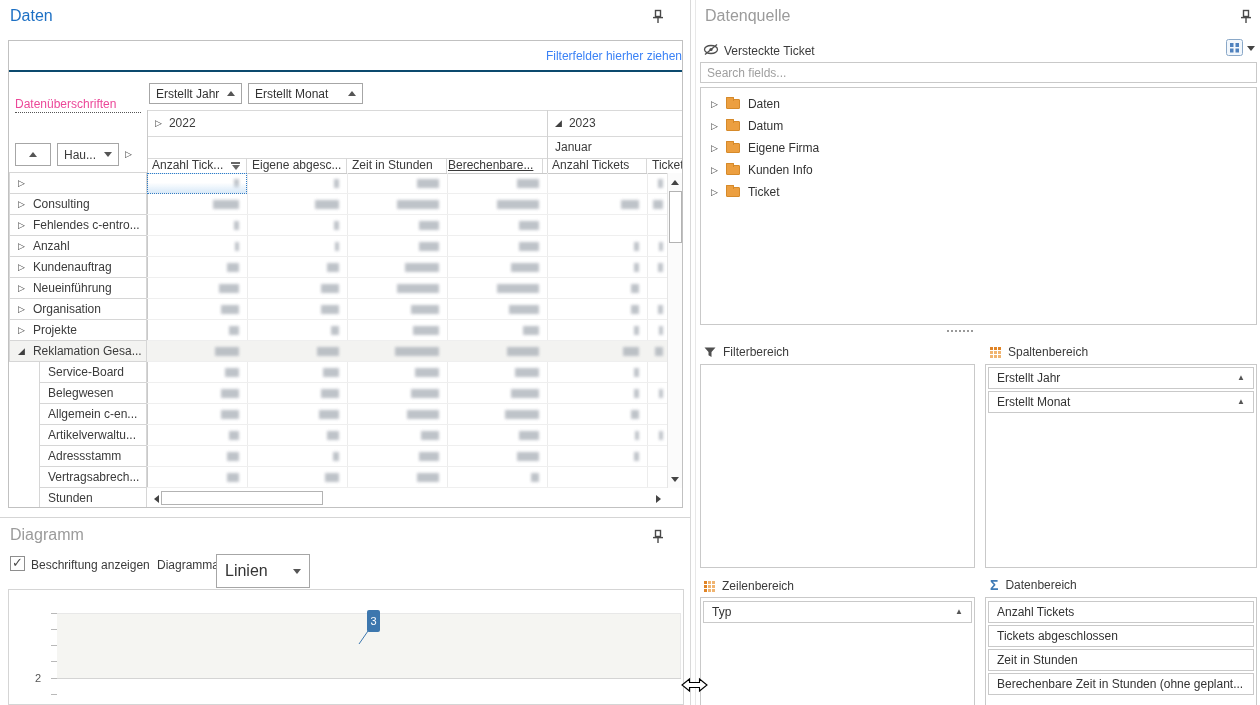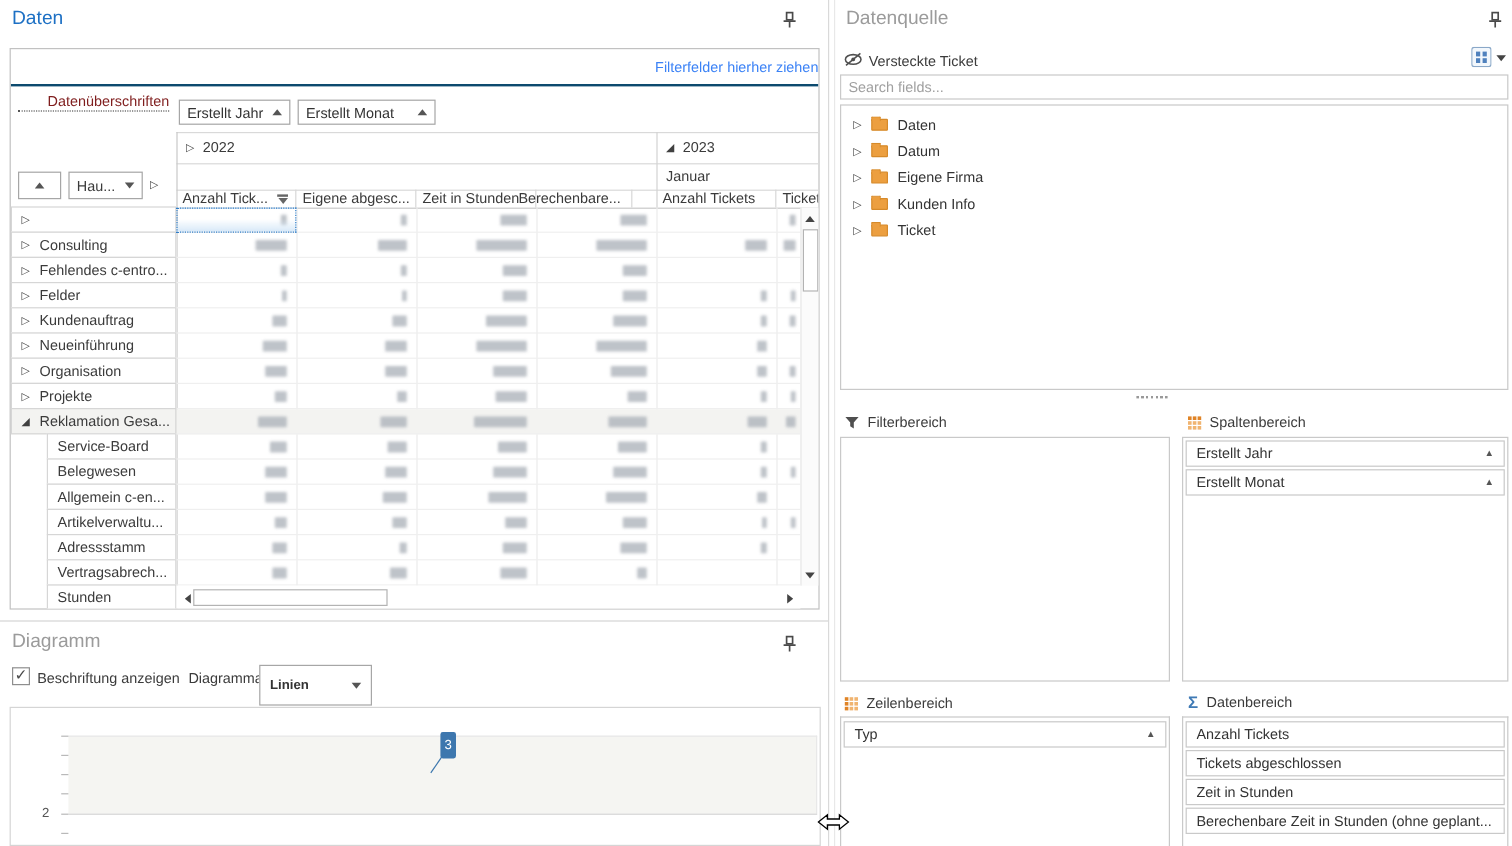--- a/index.html
+++ b/index.html
@@ -50,21 +50,21 @@
   .vsb .thumb { position:absolute; left:1px; top:18px; width:13px; height:52px;
     background:#fff; border:1px solid #b3b3b3; }
   .sb-btn { position:absolute; display:flex; align-items:center; justify-content:center;
     width:14px; height:14px; }
   .hsb-thumb { position:absolute; background:#fff; border:1px solid #b3b3b3; }
 
   
   .chk { position:absolute; width:15px; height:15px; border:1px solid #8e8e8e; background:#fff; }
   .chk.checked::after { content:"✓"; position:absolute; left:1px; top:-2px; font-size:13px; color:#4a4a4a; }
   .select { position:absolute; border:1px solid #a6a6a6; background:#fff; display:flex;
-    align-items:center; padding:16px 8px; font-size:11px; color:#333;font-weight:bold; }
+    align-items:center; padding:16px 8px; font-size:16px; color:#333; }
   .select .lbl { flex:1; }
   .chart-box { position:absolute; left:8px; top:589px; width:676px; height:116px;
     border:1px solid #d5d5d5; background:#fff; overflow:hidden; }
   .plot-band { position:absolute; left:48px; top:23px; width:624px; height:65px;
     background:#f5f5f2; border-top:1px solid #e8e8e8; border-right:1px solid #e8e8e8; }
   .gridline2 { position:absolute; left:48px; top:88px; width:624px; height:1px; background:#d4d4d4; }
   .ytickmark { position:absolute; width:6px; height:1px; background:#b9b9b9; left:42px; }
   .ylab { position:absolute; left:26px; top:82px; font-size:11px; color:#555; }
   .pt-label { position:absolute; left:358px; top:20px; width:13px; height:22px;
     background:#3d77ae; border-radius:2px; color:#fff; font-size:11px; text-align:center; line-height:22px; }
@@ -104,21 +104,21 @@
   <div class="abs panel-title blue" style="left:10px;top:7px;">Daten</div>
   <svg class="abs" style="left:652px;top:9px;" width="12" height="15">
     <rect x="3.5" y="1.5" width="5" height="6" fill="#fff" stroke="#4a4a4a" stroke-width="1.4"></rect>
     <line x1="1" y1="8.6" x2="11" y2="8.6" stroke="#4a4a4a" stroke-width="1.4"></line>
     <line x1="6" y1="9" x2="6" y2="14" stroke="#4a4a4a" stroke-width="1.4"></line>
   </svg>
 
   <div class="pivot">
     <div class="filter-band">Filterfelder hierher ziehen</div>
 
-    <div class="abs" style="left:6px;top:36px;width:126px;text-align:right;border-bottom:1px dotted #555;padding-bottom:1px;color:#7f1d1d;">Datenüberschriften</div>
+    <div class="abs" style="left:6px;top:56px;width:126px;text-align:left;border-bottom:1px dotted #555;padding-bottom:1px;color:#ec4899;">Datenüberschriften</div>
 
     <div class="fieldbtn" style="left:140px;top:42px;width:93px;">
       <span class="lbl">Erstellt Jahr</span>
       <span class="tri-up"></span>
     </div>
     <div class="fieldbtn" style="left:239px;top:42px;width:115px;">
       <span class="lbl">Erstellt Monat</span>
       <span class="tri-up"></span>
     </div>
 
@@ -144,21 +144,21 @@
     <div id="mhdrs">
         <div class="mhdr" style="left: 138px; width: 100px; display: flex; align-items: center; justify-content: space-between; padding-right: 6px;">
           <span>Anzahl Tick...</span>
           <div class="filter-glyph">
             <span class="bar"></span>
             <span class="tri-down" style="border-top-color:#666"></span>
           </div>
         </div>
         <div class="mhdr" style="left: 238px; width: 100px;"><span>Eigene abgesc...</span></div>
         <div class="mhdr" style="left: 338px; width: 100px;"><span>Zeit in Stunden</span></div>
-        <div class="mhdr" style="left: 418px; width: 100px;"><span>Berechenbare...</span></div>
+        <div class="mhdr" style="left: 434px; width: 100px; text-decoration: underline;"><span>Berechenbare...</span></div>
         <div class="mhdr" style="left: 538px; width: 100px;"><span>Anzahl Tickets</span></div>
         <div class="mhdr" style="left: 638px; width: 36px;"><span>Ticket</span></div>
       </div>
     <div id="pivotRows">
         <div class="colline" style="left: 238px; top: 132px; height: 315px;"></div>
         <div class="colline" style="left: 338px; top: 132px; height: 315px;"></div>
         <div class="colline" style="left: 438px; top: 132px; height: 315px;"></div>
         <div class="colline" style="left: 538px; top: 132px; height: 315px;"></div>
         <div class="colline" style="left: 638px; top: 132px; height: 315px;"></div>
         <div class="rowhdr" style="left: 0px; top: 131px; width: 138px; height: 22px;">
@@ -186,21 +186,21 @@
           <span class="expander">▷</span>
           <span>Fehlendes c-entro...</span>
         </div>
         <div class="rowline" style="left: 138px; top: 194px; width: 520px;"></div>
         <div class="blur-block" style="left: 225px; top: 180px; width: 5px;"></div>
         <div class="blur-block" style="left: 325px; top: 180px; width: 5px;"></div>
         <div class="blur-block" style="left: 410px; top: 180px; width: 20px;"></div>
         <div class="blur-block" style="left: 510px; top: 180px; width: 20px;"></div>
         <div class="rowhdr" style="left: 0px; top: 194px; width: 138px; height: 22px;">
           <span class="expander">▷</span>
-          <span>Felder</span>
+          <span>Anzahl</span>
         </div>
         <div class="rowline" style="left: 138px; top: 215px; width: 520px;"></div>
         <div class="blur-block" style="left: 226px; top: 201px; width: 4px;"></div>
         <div class="blur-block" style="left: 326px; top: 201px; width: 4px;"></div>
         <div class="blur-block" style="left: 410px; top: 201px; width: 20px;"></div>
         <div class="blur-block" style="left: 510px; top: 201px; width: 20px;"></div>
         <div class="blur-block" style="left: 625px; top: 201px; width: 5px;"></div>
         <div class="blur-block" style="left: 650px; top: 201px; width: 4px;"></div>
         <div class="rowhdr" style="left: 0px; top: 215px; width: 138px; height: 22px;">
           <span class="expander">▷</span>

